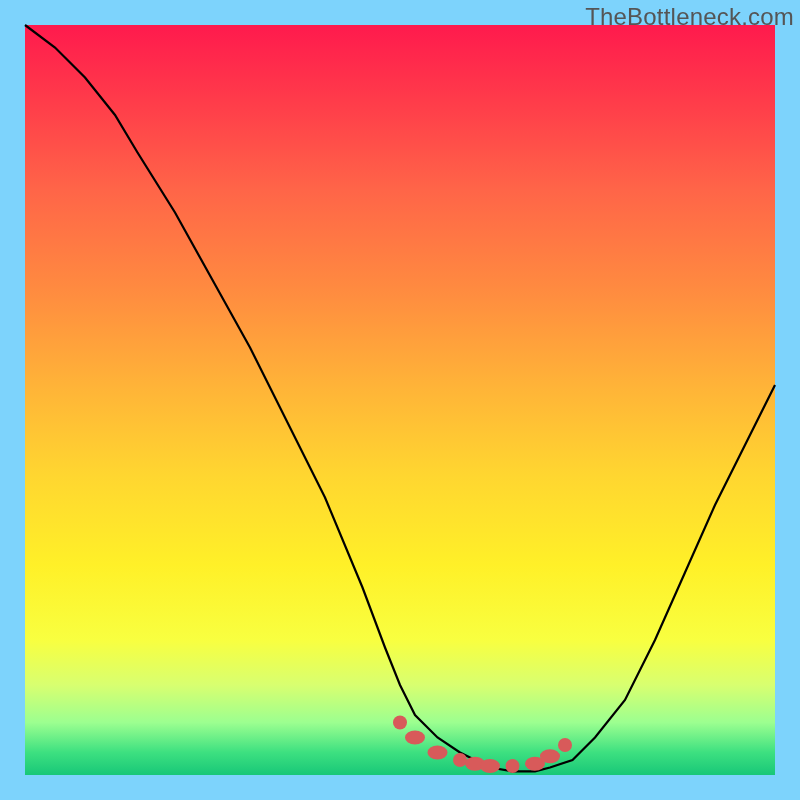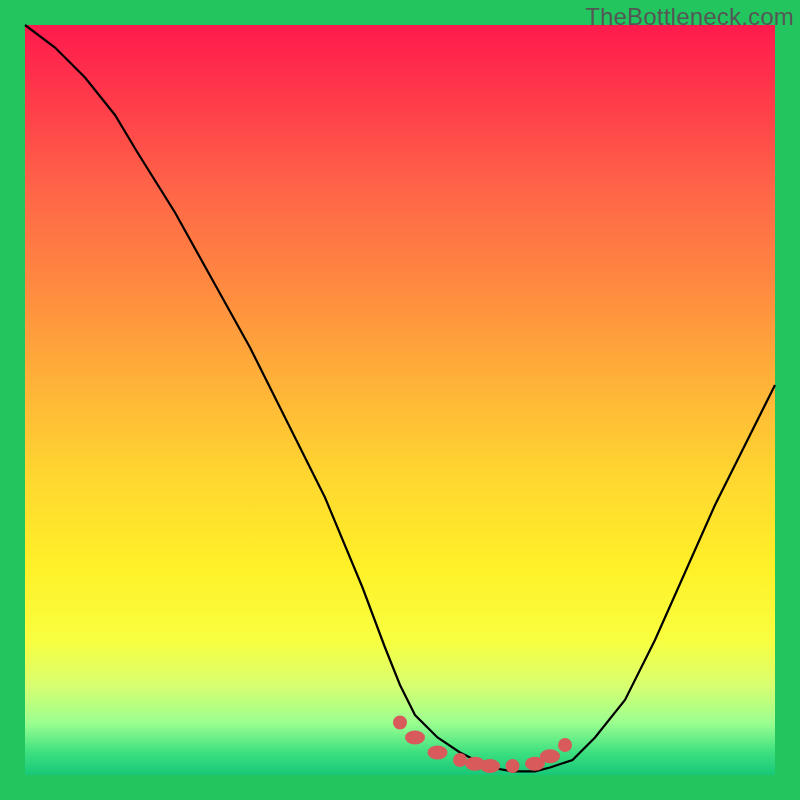--- a/index.html
+++ b/index.html
@@ -10,21 +10,21 @@
     background: #000;
     overflow: hidden;
     font-family: Arial, Helvetica, sans-serif;
   }
   .frame {
     position: absolute;
     left: 0;
     top: 0;
     width: 800px;
     height: 800px;
-    background: #22c55e;
+    background: #7dd3fc;
   }
   .plot-area {
     position: absolute;
     left: 25px;
     top: 25px;
     width: 750px;
     height: 750px;
     background: linear-gradient(
       to bottom,
       #ff1a4d 0%,

